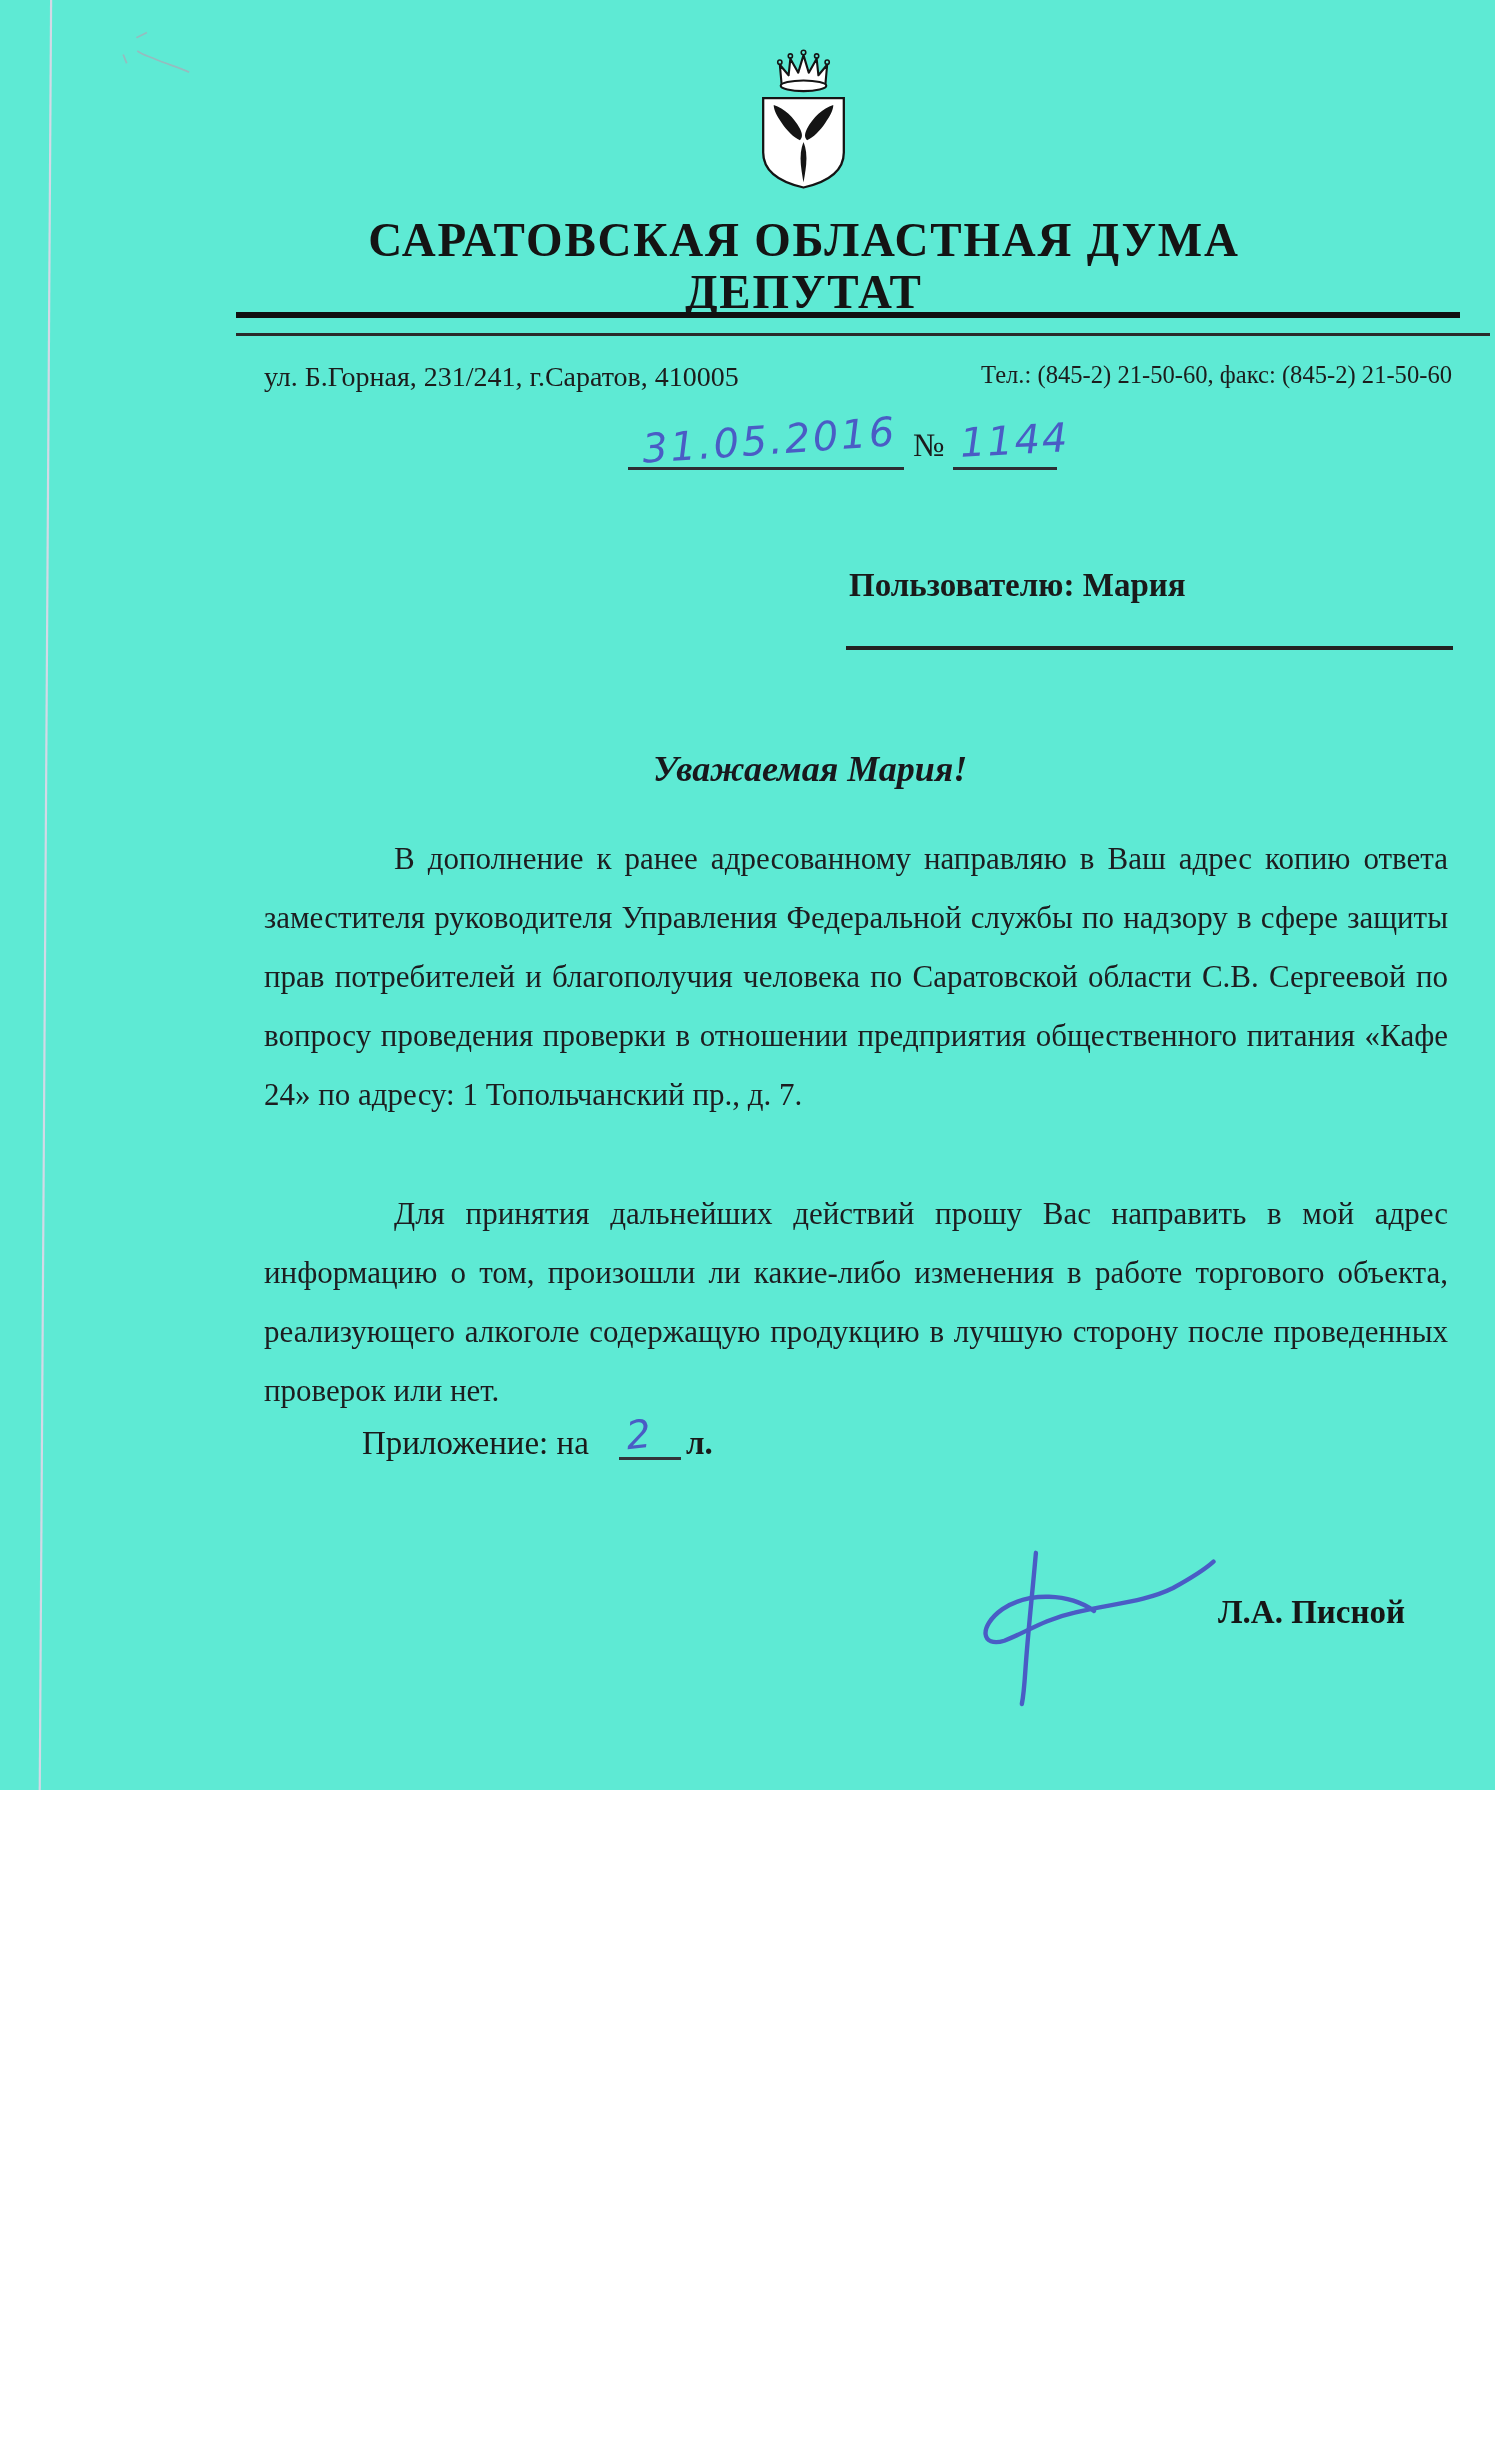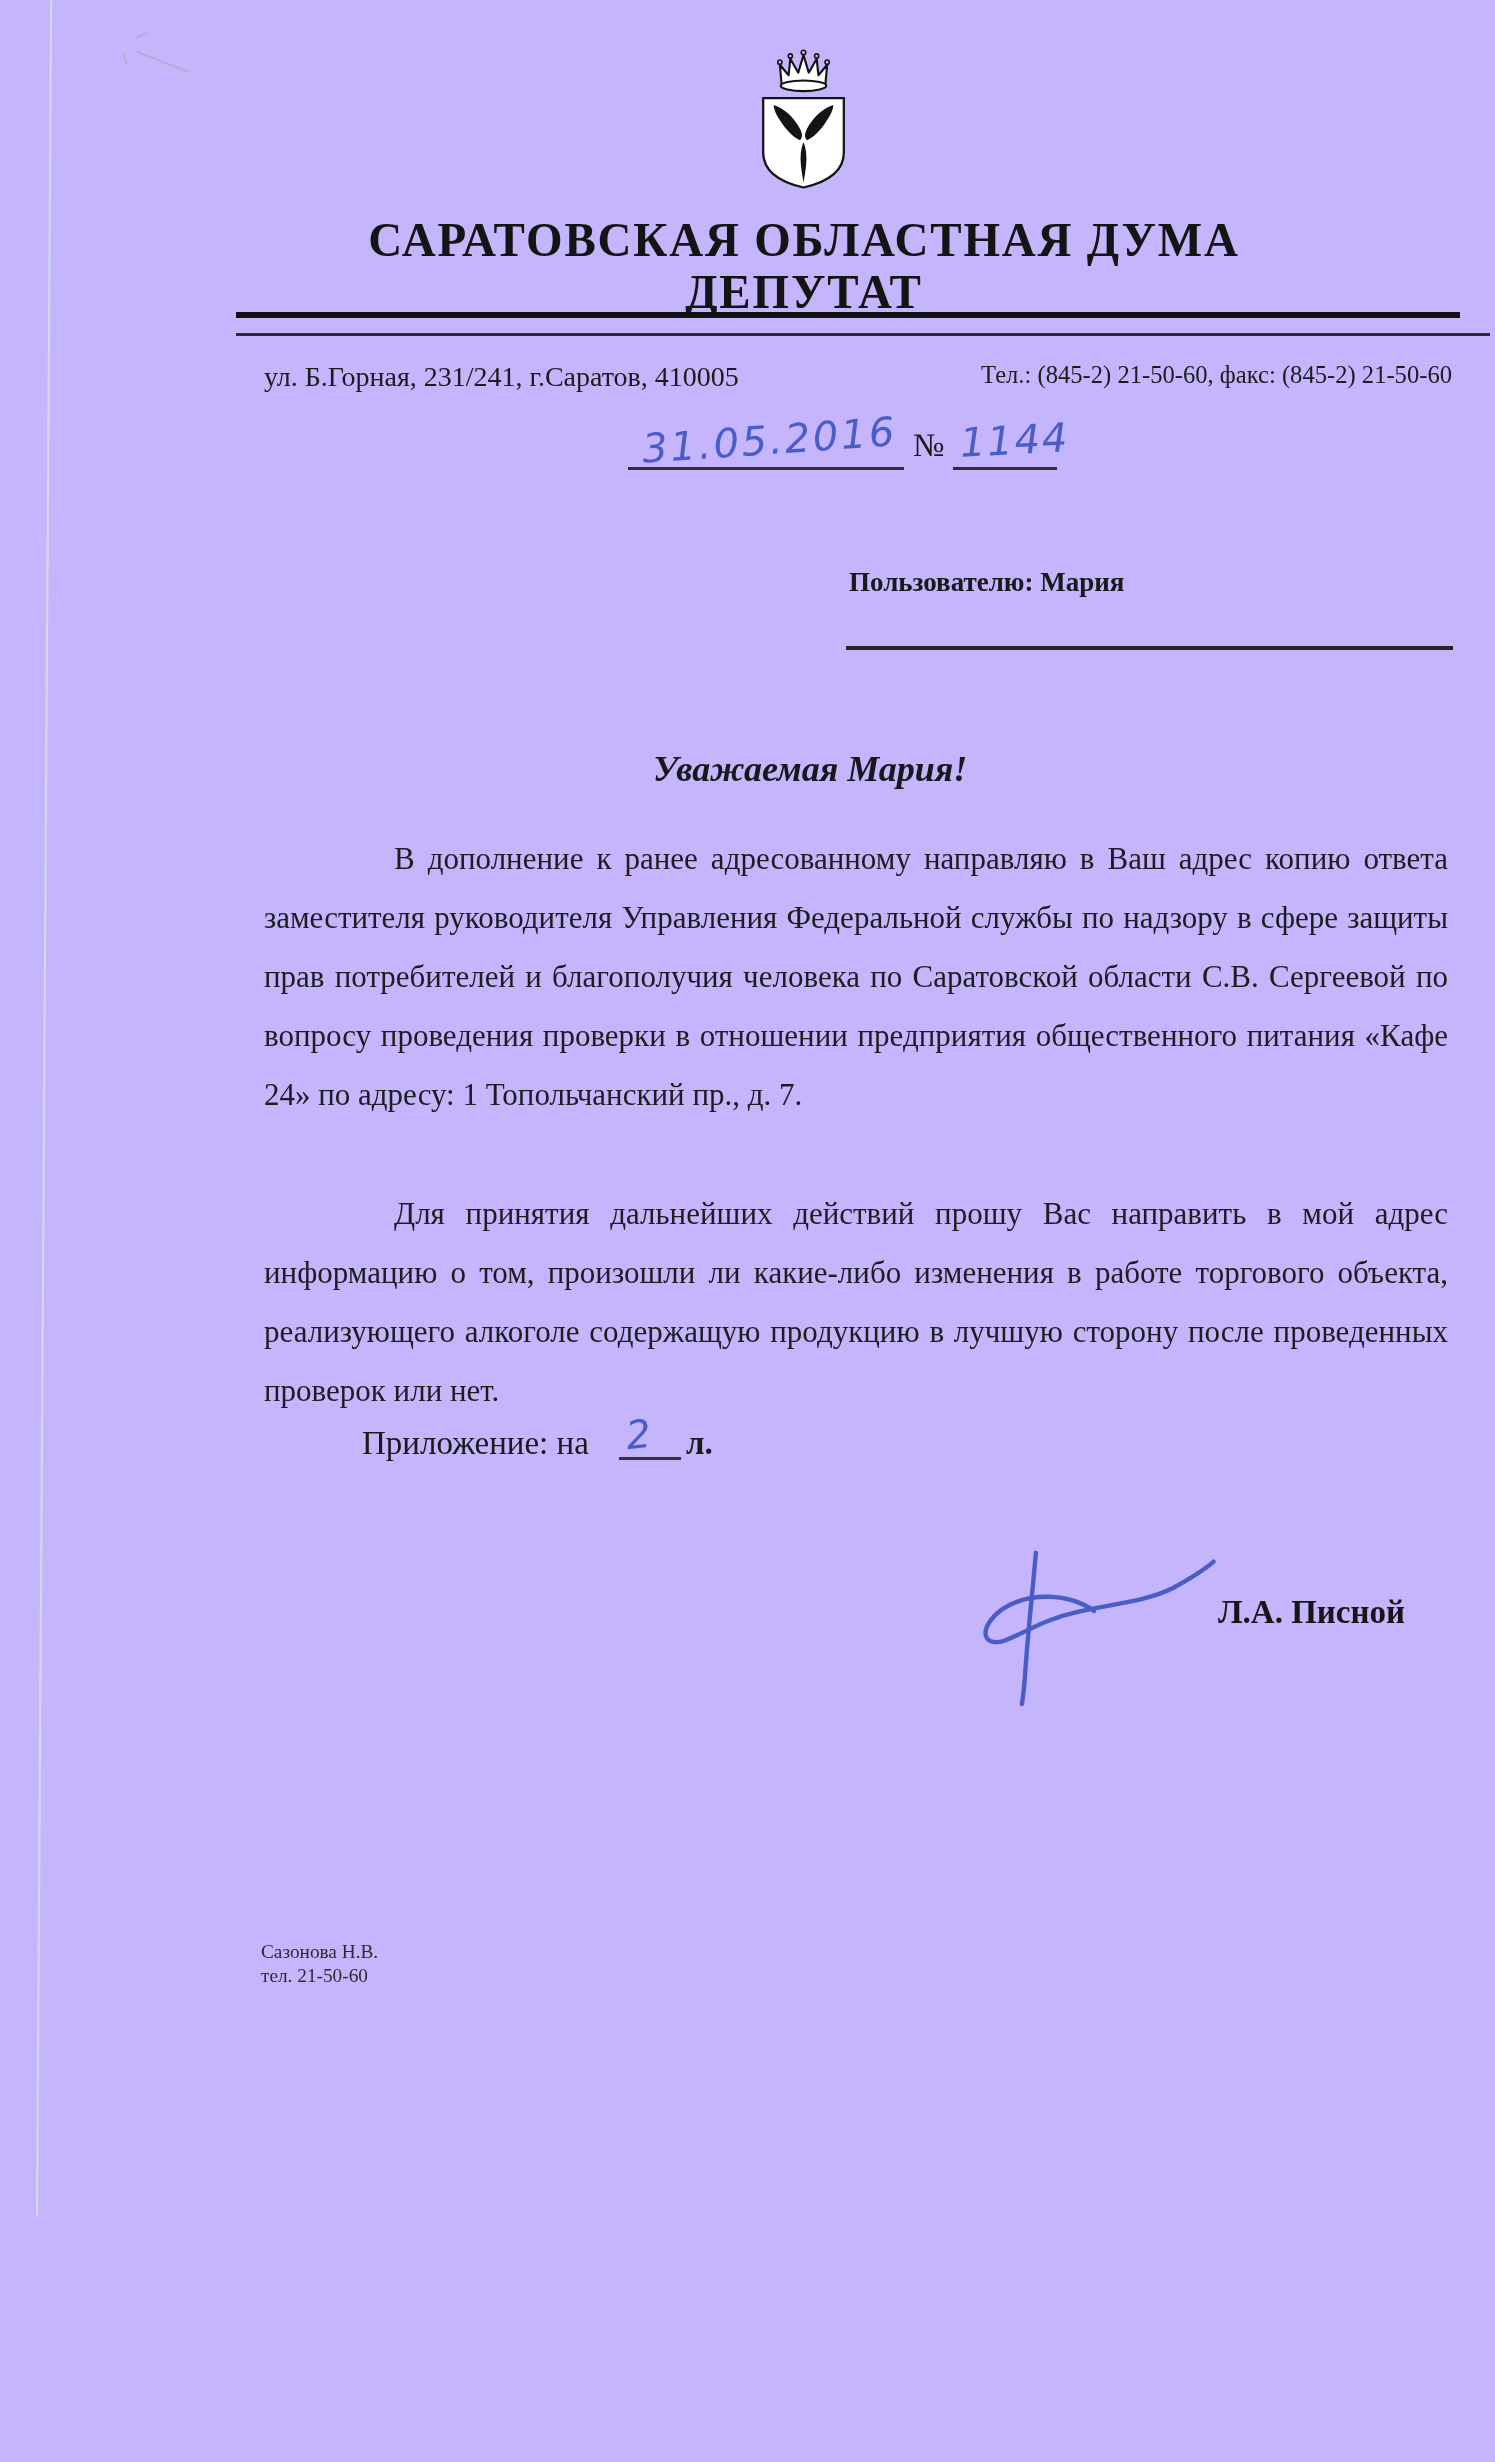--- a/index.html
+++ b/index.html
@@ -1,21 +1,21 @@
 <!DOCTYPE html>
 <html style="font-size:14px"><head>
 <meta charset="utf-8">
 <style>
   * { margin: 0; padding: 0; box-sizing: border-box; }
   html, body { background: #ffffff; }
   .page {
     position: relative;
     width: 1495px;
-    height: 2462px;
-    background: #c4b5fd;
+    height: 1790px;
+    background: #5eead4;
     font-family: "Liberation Serif", serif;
     color: #1f1f1f;
     overflow: hidden;
   }
   .abs { position: absolute; }
 
   
   .title-block {
     left: 237px; top: 215px; width: 1134px;
     text-align: center;
@@ -38,21 +38,21 @@
     font-family: "DejaVu Sans", sans-serif;
     font-style: italic;
   }
   .hw-date { left: 642px; top: 417px; font-size: 40px; transform: rotate(-4deg); letter-spacing: 2.6px; }
   .date-underline { left: 628px; top: 467px; width: 276px; height: 2.6px; background: #2e2e34; }
   .numero { left: 913px; top: 427px; font-size: 33px; color: #1c1c1c; }
   .hw-number { left: 960px; top: 417px; font-size: 40px; transform: rotate(-3deg); letter-spacing: 1.8px; }
   .number-underline { left: 953px; top: 467px; width: 104px; height: 2.6px; background: #2e2e34; }
 
   
-  .recipient-to { left: 849px; top: 567px; font-size: 27px; font-weight: bold; color: #1a1a1a; }
+  .recipient-to { left: 849px; top: 567px; font-size: 33px; font-weight: bold; color: #1a1a1a; }
   .recipient-divider { left: 846px; top: 646px; width: 607px; height: 3.5px; background: #222; }
   .recipient-source { left: 849px; top: 658px; font-size: 29px; color: #1c1c1c; }
   .recipient-source .dt { margin-left: 16px; }
 
   .salutation { left: 653px; top: 748px; font-size: 36px; font-weight: bold; font-style: italic; color: #18181c; }
 
   
   .para {
     left: 264px; width: 1184px;
     font-size: 31px;

